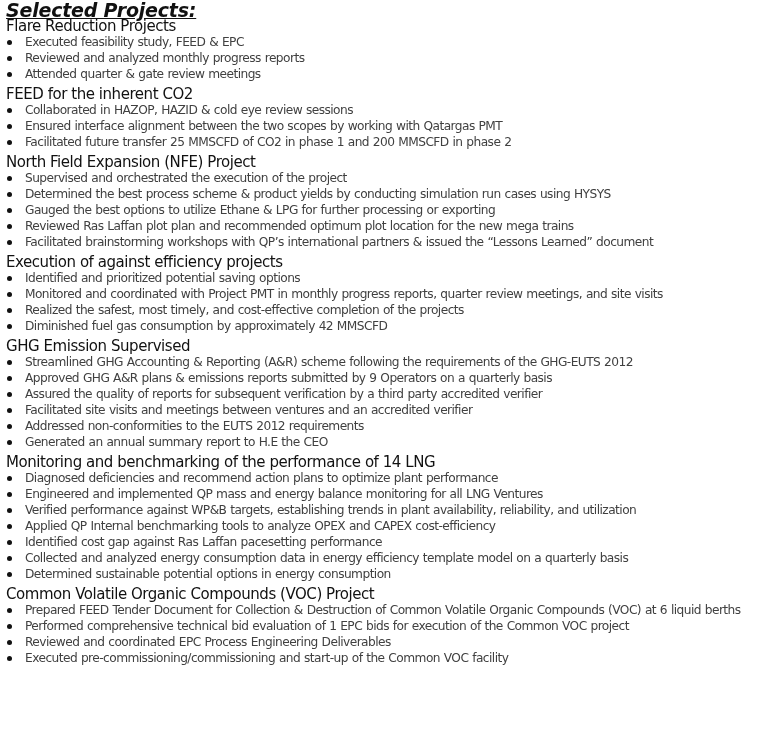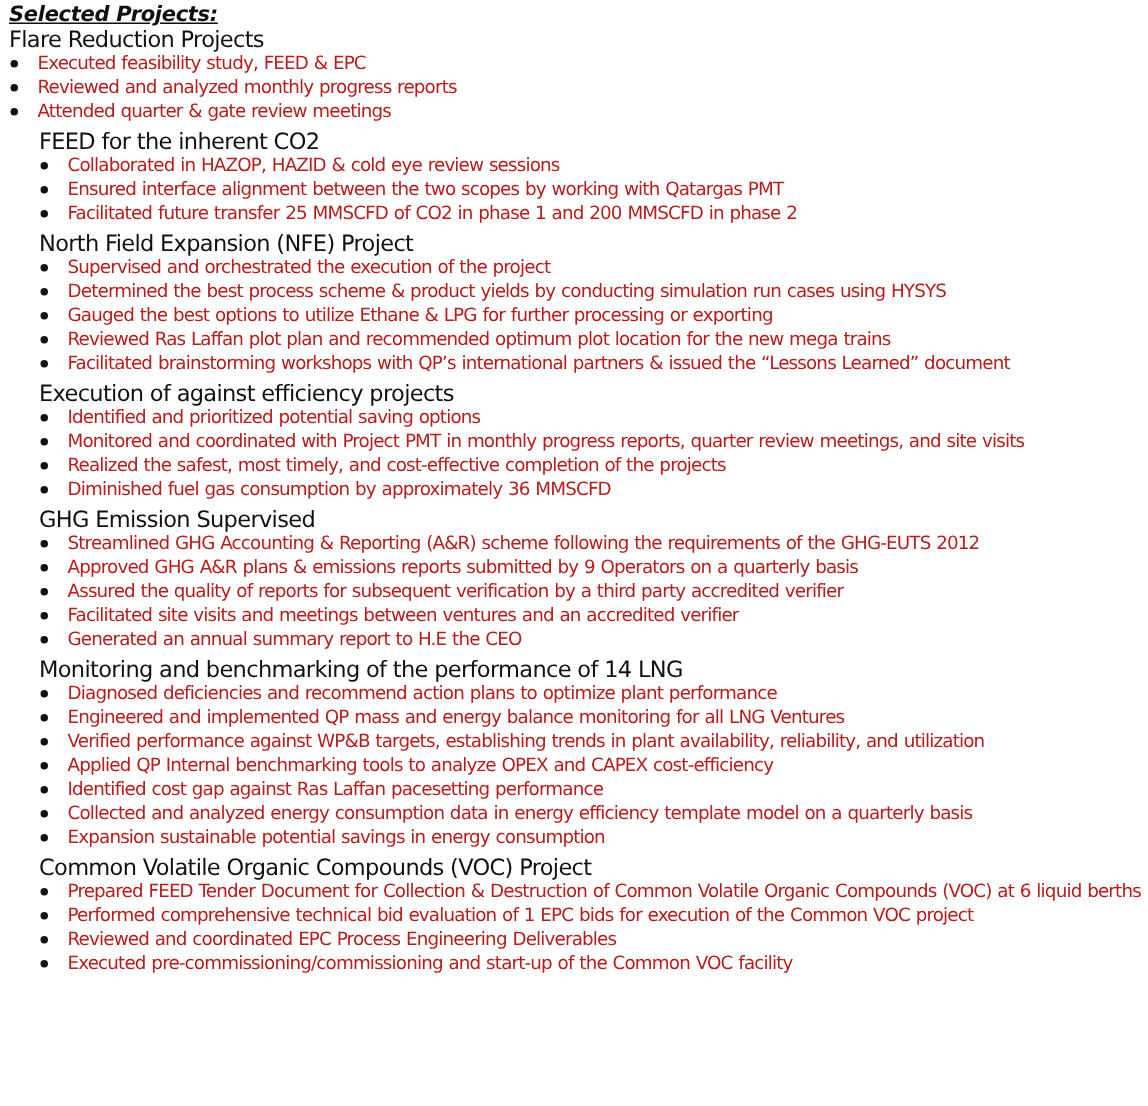--- a/index.html
+++ b/index.html
@@ -19,32 +19,31 @@
       position: absolute;
       left: 6px;
       top: 2px;
       width: 758px;
     }
     .doc-title {
       font-family: "DejaVu Sans", sans-serif;
       font-weight: bold;
       font-style: italic;
       text-decoration: underline;
-      font-size: 14px;
+      font-size: 19px;
       line-height: 16px;
       height: 16px;
       white-space: nowrap;
       letter-spacing: -0.2px;
     }
     .section {
       margin: 0;
     }
     .section + .section {
       margin-top: 4px;
-      margin-left: 20px;
     }
     .section-heading {
       font-family: "DejaVu Sans", sans-serif;
       font-weight: normal;
       font-size: 15px;
       line-height: 16px;
       height: 16px;
       white-space: nowrap;
       letter-spacing: -0.45px;
     }
@@ -54,21 +53,21 @@
       padding: 0;
     }
     .bullet-item {
       position: relative;
       padding-left: 19px;
       font-family: "DejaVu Sans", sans-serif;
       font-size: 12.2px;
       line-height: 16px;
       letter-spacing: -0.55px;
       word-spacing: 0.5px;
-      color: #b91c1c;
+      color: #404040;
     }
     .bullet-item .bullet-dot {
       position: absolute;
       left: 1px;
       top: 6px;
       width: 5px;
       height: 5px;
       border-radius: 50%;
       background: #111111;
     }
@@ -151,21 +150,21 @@
           <li class="bullet-item">
     <span class="bullet-dot"></span>
     <span class="bullet-text">Monitored and coordinated with Project PMT in monthly progress reports, quarter review meetings, and site visits</span>
   </li>
           <li class="bullet-item">
     <span class="bullet-dot"></span>
     <span class="bullet-text">Realized the safest, most timely, and cost-effective completion of the projects</span>
   </li>
           <li class="bullet-item">
     <span class="bullet-dot"></span>
-    <span class="bullet-text">Diminished fuel gas consumption by approximately 36 MMSCFD</span>
+    <span class="bullet-text">Diminished fuel gas consumption by approximately 42 MMSCFD</span>
   </li>
         </ul>
   </div>
       <div class="section">
     <div class="section-heading">GHG Emission Supervised</div>
     <ul class="bullets">
           <li class="bullet-item">
     <span class="bullet-dot"></span>
     <span class="bullet-text">Streamlined GHG Accounting &amp; Reporting (A&amp;R) scheme following the requirements of the GHG-EUTS 2012</span>
   </li>
@@ -176,20 +175,24 @@
           <li class="bullet-item">
     <span class="bullet-dot"></span>
     <span class="bullet-text">Assured the quality of reports for subsequent verification by a third party accredited verifier</span>
   </li>
           <li class="bullet-item">
     <span class="bullet-dot"></span>
     <span class="bullet-text">Facilitated site visits and meetings between ventures and an accredited verifier</span>
   </li>
           <li class="bullet-item">
     <span class="bullet-dot"></span>
+    <span class="bullet-text">Addressed non-conformities to the EUTS 2012 requirements</span>
+  </li>
+          <li class="bullet-item">
+    <span class="bullet-dot"></span>
     <span class="bullet-text">Generated an annual summary report to H.E the CEO</span>
   </li>
         </ul>
   </div>
       <div class="section">
     <div class="section-heading">Monitoring and benchmarking of the performance of 14 LNG</div>
     <ul class="bullets">
           <li class="bullet-item">
     <span class="bullet-dot"></span>
     <span class="bullet-text">Diagnosed deficiencies and recommend action plans to optimize plant performance</span>
@@ -209,21 +212,21 @@
           <li class="bullet-item">
     <span class="bullet-dot"></span>
     <span class="bullet-text">Identified cost gap against Ras Laffan pacesetting performance</span>
   </li>
           <li class="bullet-item">
     <span class="bullet-dot"></span>
     <span class="bullet-text">Collected and analyzed energy consumption data in energy efficiency template model on a quarterly basis</span>
   </li>
           <li class="bullet-item">
     <span class="bullet-dot"></span>
-    <span class="bullet-text">Expansion sustainable potential savings in energy consumption</span>
+    <span class="bullet-text">Determined sustainable potential options in energy consumption</span>
   </li>
         </ul>
   </div>
       <div class="section">
     <div class="section-heading">Common Volatile Organic Compounds (VOC) Project</div>
     <ul class="bullets">
           <li class="bullet-item">
     <span class="bullet-dot"></span>
     <span class="bullet-text">Prepared FEED Tender Document for Collection &amp; Destruction of Common Volatile Organic Compounds (VOC) at 6 liquid berths</span>
   </li>

